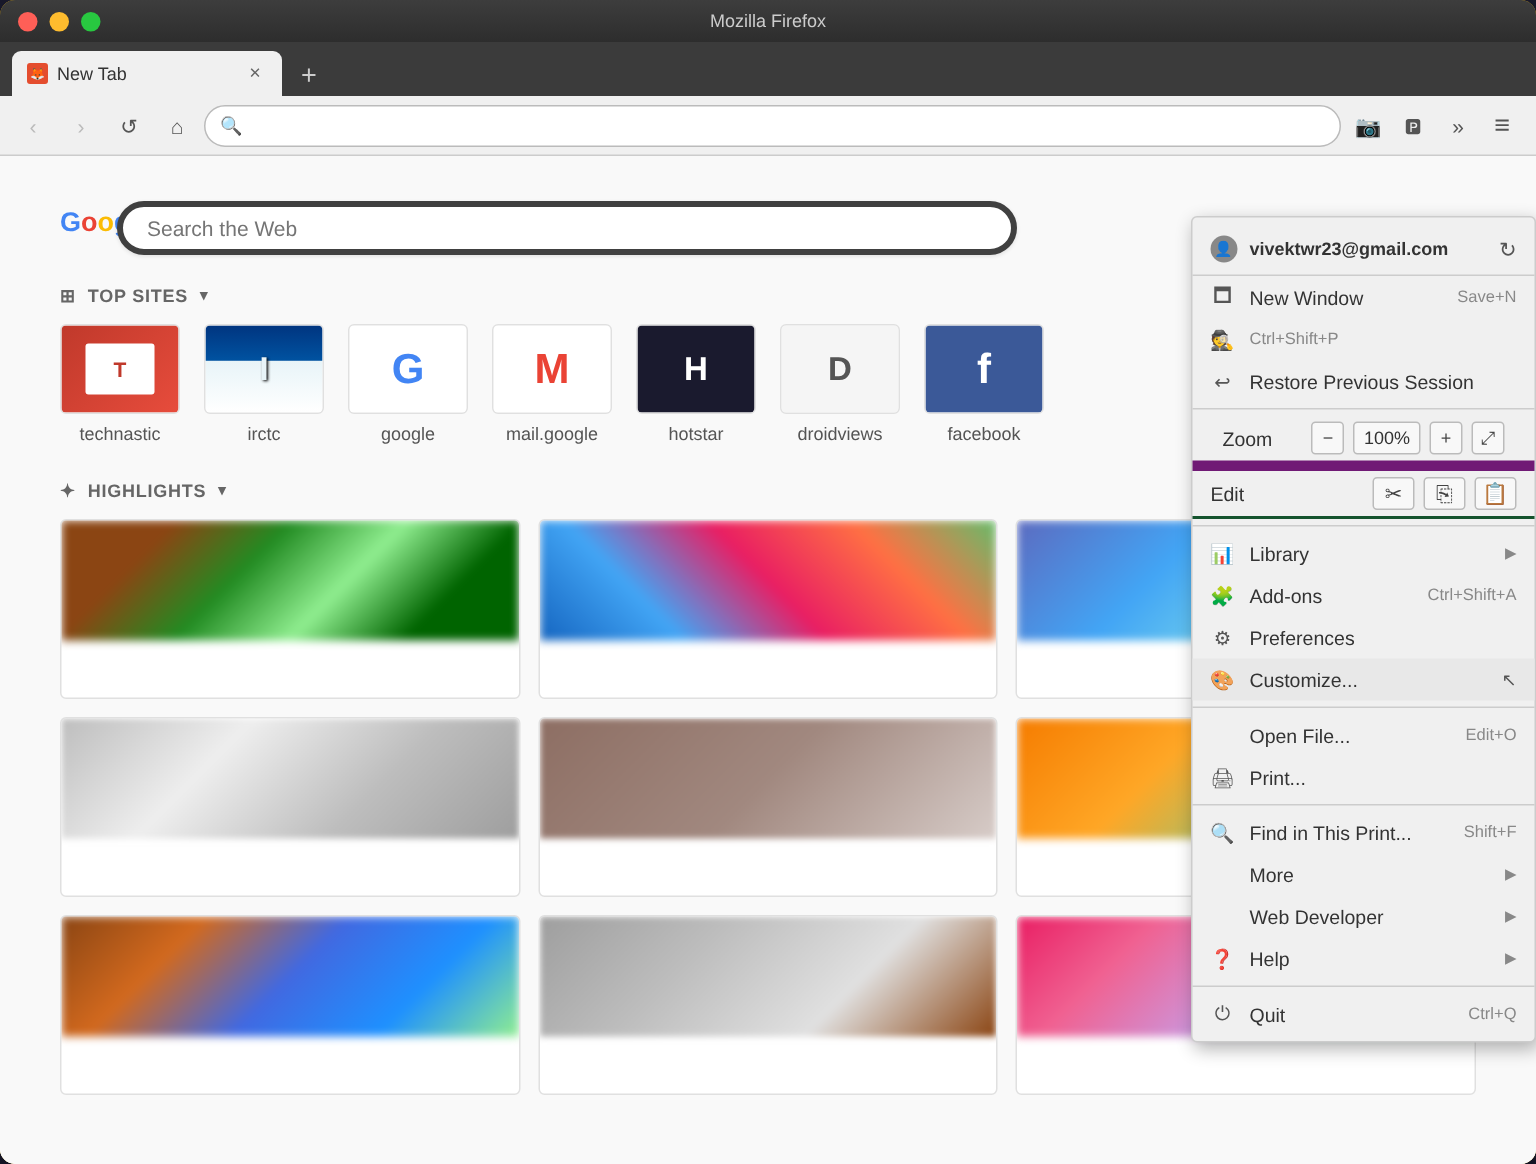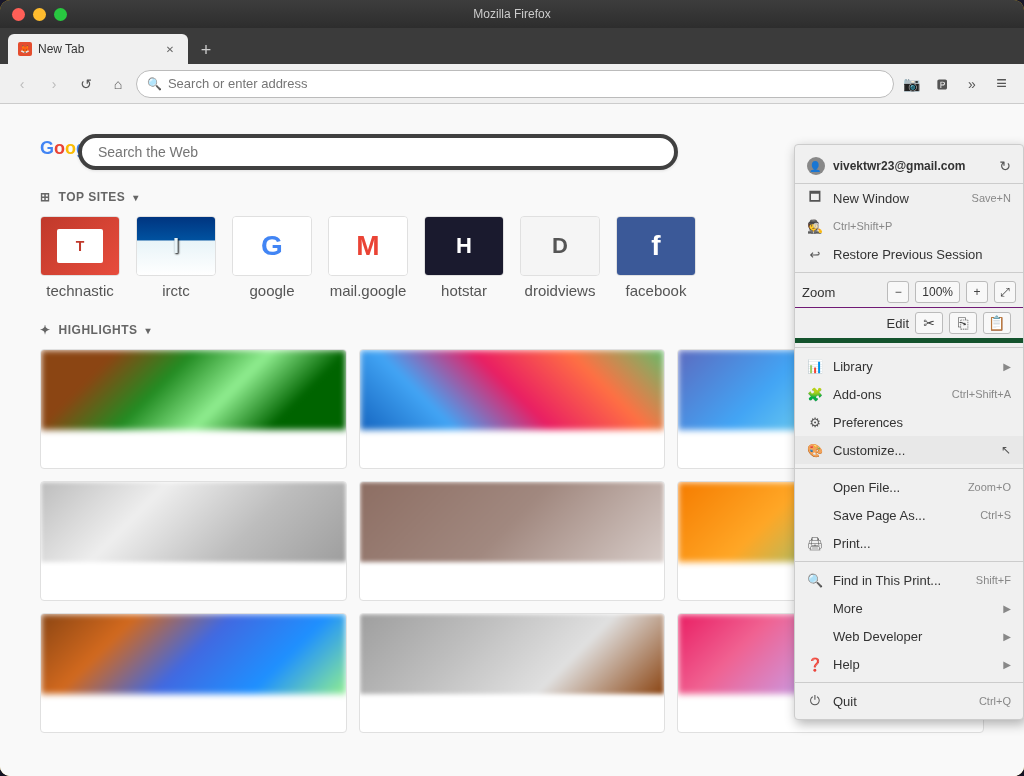--- a/index.html
+++ b/index.html
@@ -241,21 +241,21 @@
       border-radius: 4px;
       overflow: hidden;
       border: 1px solid #e0e0e0;
       background: white;
       display: flex;
       align-items: center;
       justify-content: center;
       font-size: 22px;
     }
     .site-name {
-      font-size: 15px;
+      font-size: 12px;
       color: #555;
       text-align: center;
     }
 
     
     .highlights-grid {
       display: grid;
       grid-template-columns: repeat(3, 1fr);
       gap: 12px;
     }
@@ -367,23 +367,23 @@
     .menu-separator {
       height: 1px;
       background: #ccc;
       margin: 4px 0;
     }
 
     
     .menu-zoom-row {
       display: flex;
       align-items: center;
-      padding: 4px 7px;
+      padding: 4px 20px;
       gap: 6px;
-      border-bottom: 1px solid #701a75;
+      border-bottom: 7px solid #701a75;
     }
     .menu-zoom-label {
       flex: 1;
       color: #333;
       font-size: 13px;
     }
     .zoom-minus, .zoom-plus, .zoom-expand {
       width: 22px;
       height: 22px;
       display: flex;
@@ -407,22 +407,21 @@
       align-items: center;
       background: #f8f8f8;
     }
 
     
     .menu-edit-row {
       display: flex;
       align-items: center;
       padding: 4px 12px;
       gap: 6px;
-      border-bottom: 5px solid #14532d;
-      text-align: right;
+      border-bottom: 2px solid #14532d;
     }
     .menu-edit-label {
       flex: 1;
       color: #333;
       font-size: 13px;
     }
     .edit-action {
       width: 28px;
       height: 22px;
       display: flex;
@@ -464,21 +463,20 @@
     <div class="tab-new">+</div>
   </div>
 
   <div class="nav-bar">
     <button class="nav-btn disabled">‹</button>
     <button class="nav-btn disabled">›</button>
     <button class="nav-btn">↺</button>
     <button class="nav-btn">⌂</button>
     <div class="address-bar">
       <span class="search-icon-small">🔍</span>
-      <input type="text" placeholder="Search or enter address" style="">
     </div>
     <div class="nav-right">
       <button class="nav-btn">📷</button>
       <button class="nav-btn" style="font-size:12px;">🅿</button>
       <button class="nav-btn">»</button>
       <button class="nav-btn" style="font-size:18px; font-weight:bold; letter-spacing:1px;">≡</button>
     </div>
   </div>
 
   <div class="page-content">
@@ -667,28 +665,23 @@
         <span class="menu-item-icon">🎨</span>
         <span class="menu-item-label">Customize...</span>
         <span style="font-size:12px;color:#555;">↖</span>
       </div>
 
       <div class="menu-separator"></div>
 
       <div class="menu-item">
         <span class="menu-item-icon"></span>
         <span class="menu-item-label">Open File...</span>
-        <span class="menu-item-shortcut">Zoom+O</span>
-      </div>
-
-      <div class="menu-item">
-        <span class="menu-item-icon"></span>
-        <span class="menu-item-label">Save Page As...</span>
-        <span class="menu-item-shortcut">Ctrl+S</span>
-      </div>
+        <span class="menu-item-shortcut">Edit+O</span>
+      </div>
+
 
       <div class="menu-item">
         <span class="menu-item-icon">🖨</span>
         <span class="menu-item-label">Print...</span>
       </div>
 
       <div class="menu-separator"></div>
 
       <div class="menu-item">
         <span class="menu-item-icon">🔍</span>

